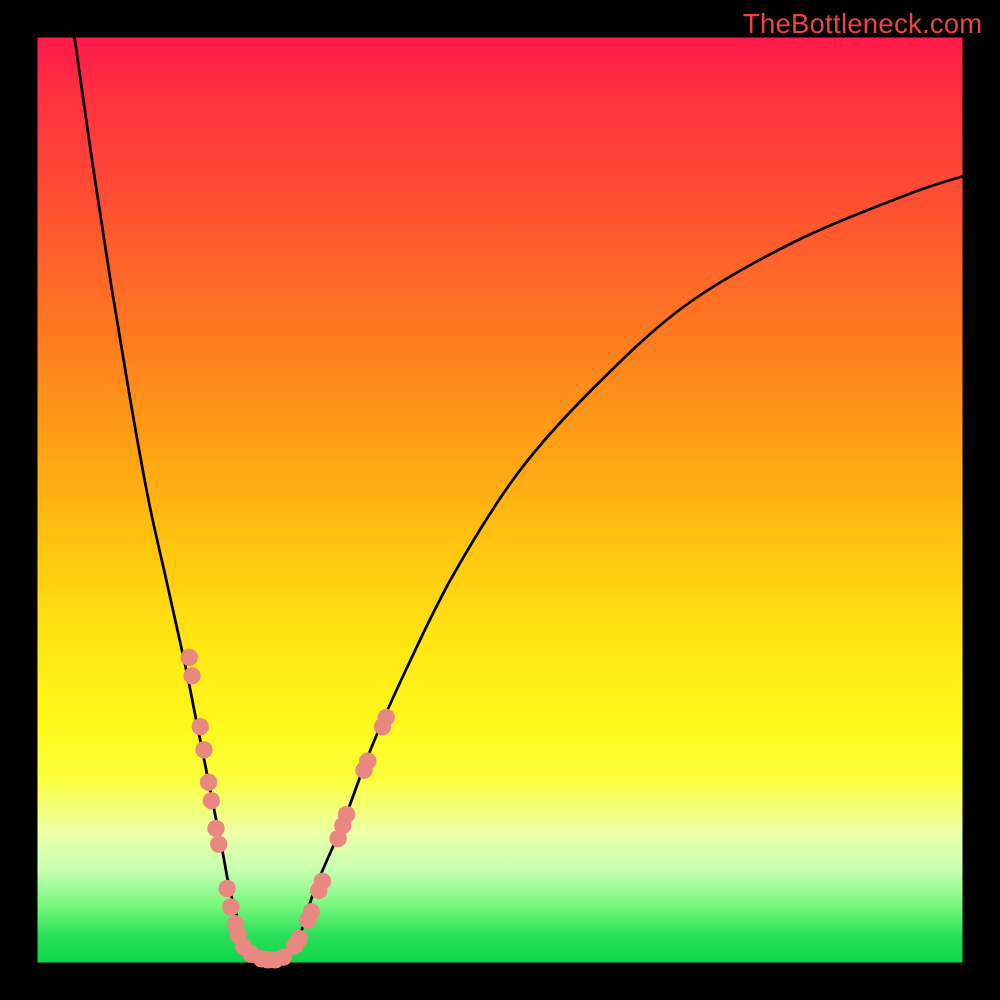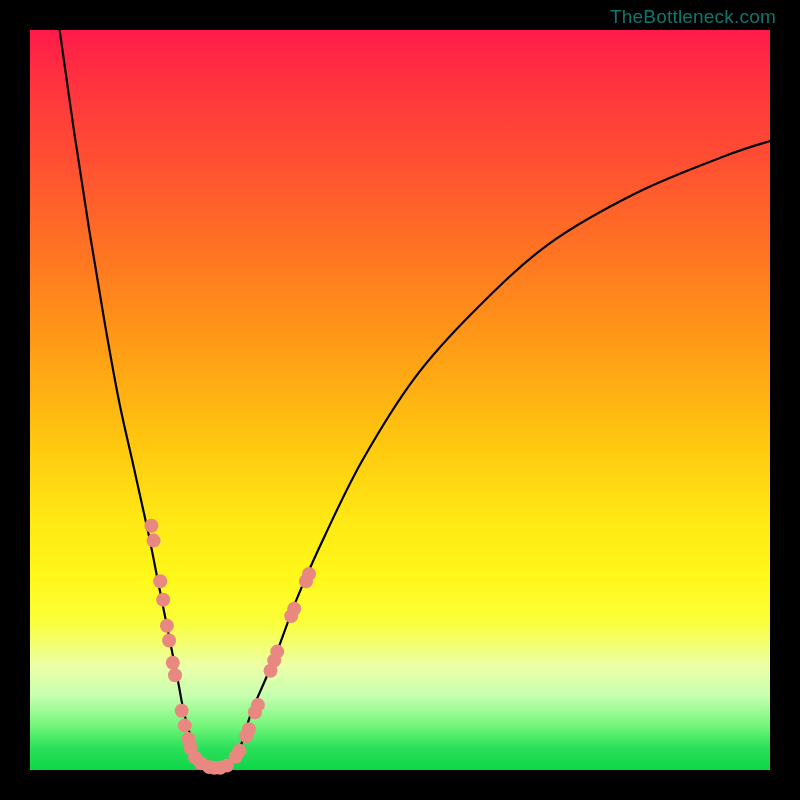--- a/index.html
+++ b/index.html
@@ -13,23 +13,23 @@
   }
   .frame {
     position: relative;
     width: 800px;
     height: 800px;
     background: #000;
   }
   .watermark {
     position: absolute;
     top: 6px;
-    right: 24px;
-    color: #0f766e;
-    font-size: 19px;
+    right: 14px;
+    color: #ef4444;
+    font-size: 22px;
     font-weight: 500;
     letter-spacing: 0.2px;
     z-index: 10;
     user-select: none;
   }
   .plot-area {
     position: absolute;
     left: 30px;
     top: 30px;
     width: 740px;

